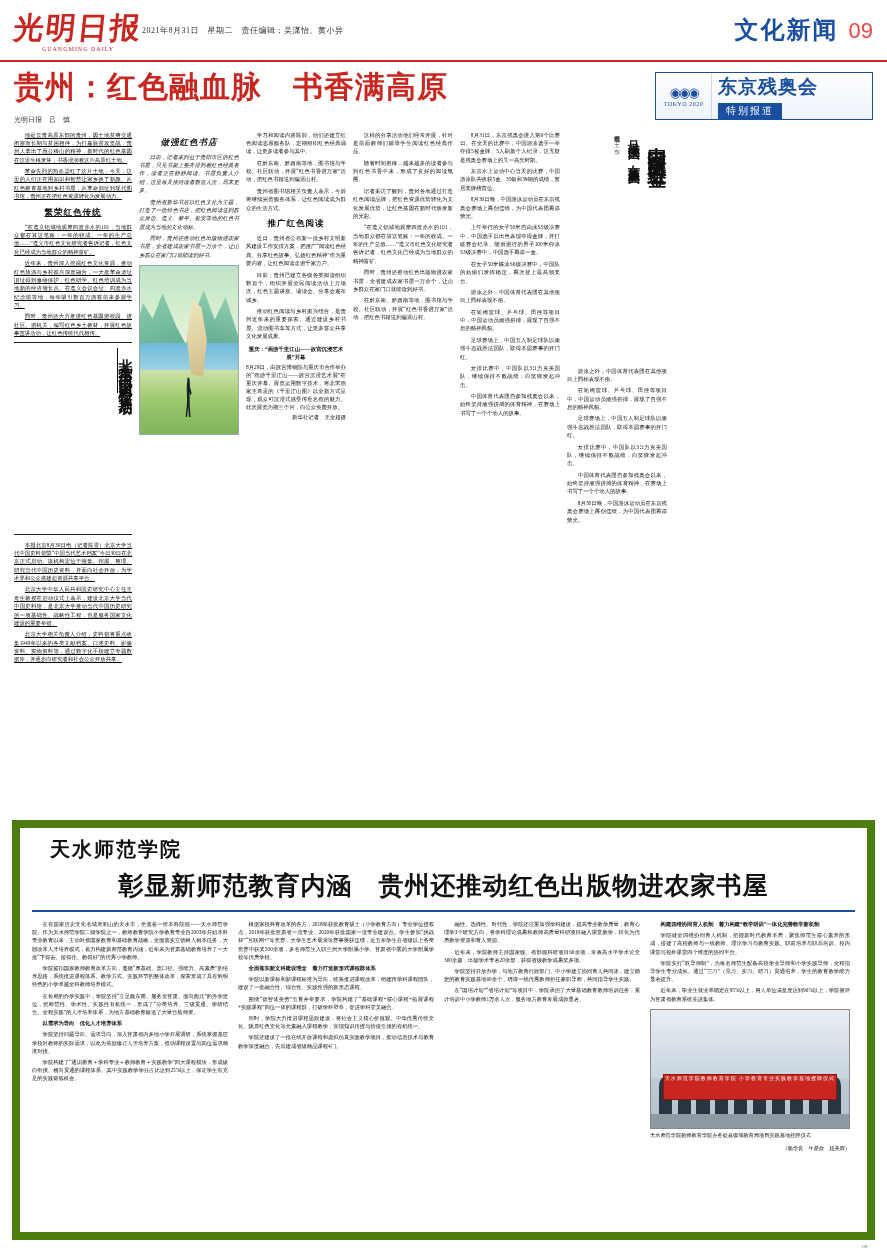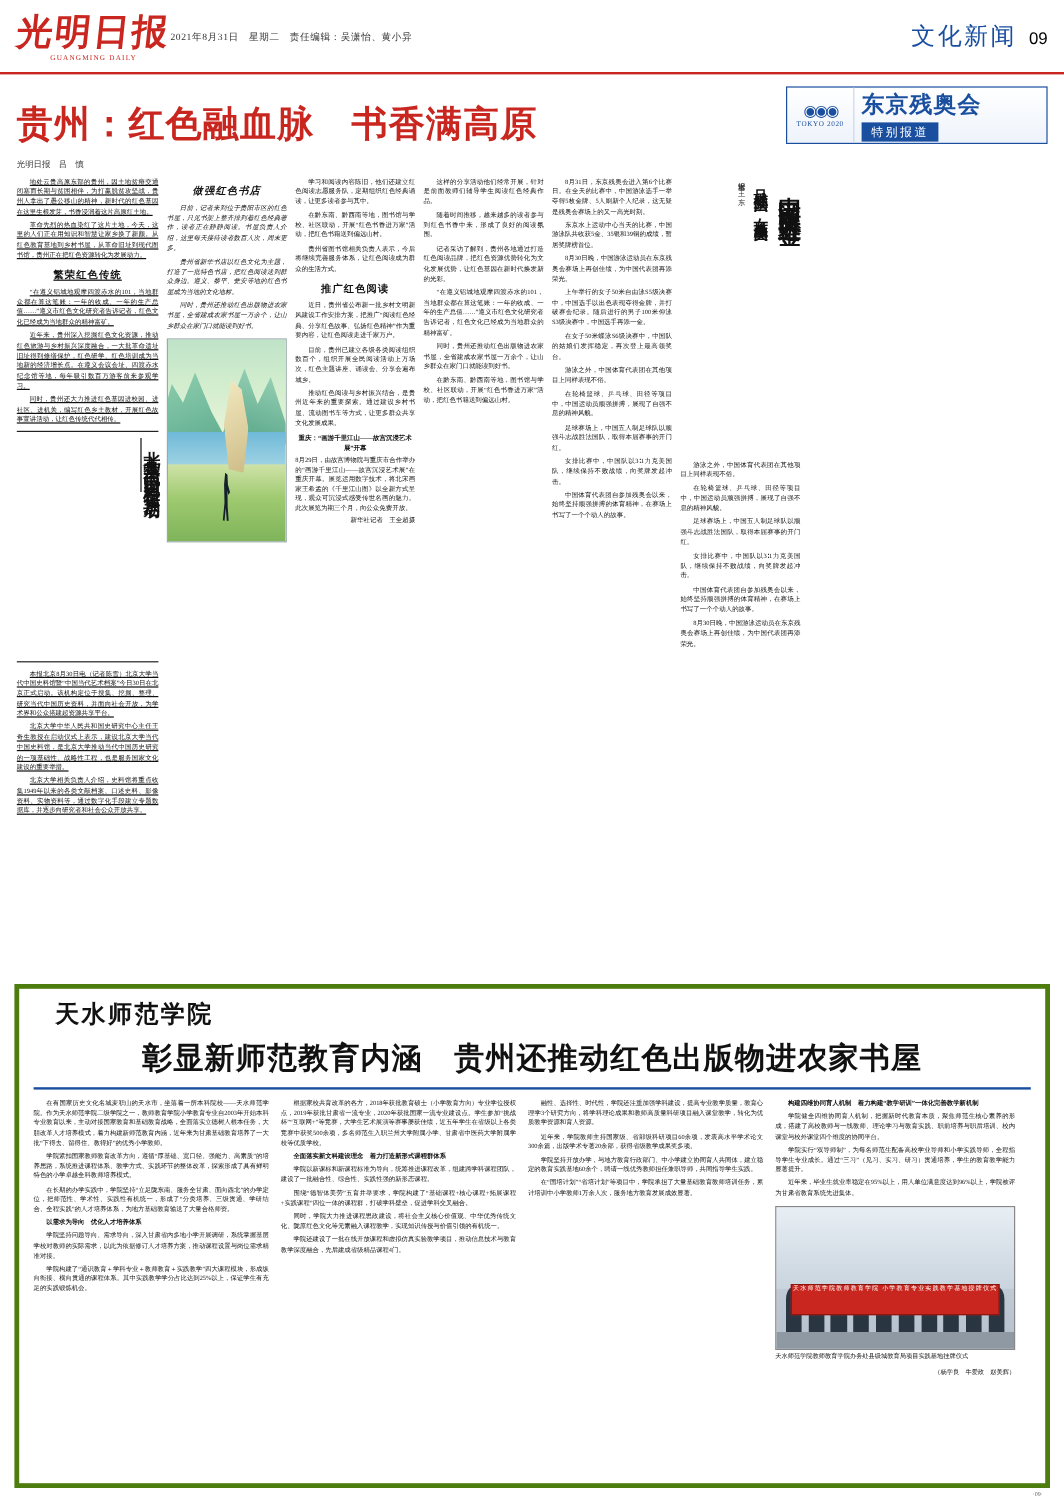--- a/index.html
+++ b/index.html
@@ -52,44 +52,43 @@
     font-size: 8px;
     color: #333;
     letter-spacing: 0.5px;
   }
   .mast-right {
     display: flex;
     align-items: baseline;
     gap: 10px;
   }
   .section-title {
-    font-weight: normal;
-    font-size: 20px;
+    font-weight: bold;
+    font-size: 24px;
     color: #1a4fa0;
     letter-spacing: 2px;
   }
   .page-num {
-    font-size: 14px;
-    color: #000000;
+    font-size: 22px;
+    color: #ef4444;
     font-family: "Liberation Sans", sans-serif;
   }
 
   
   .headline-row {
     display: flex;
     align-items: flex-start;
     padding: 8px 14px 0 14px;
   }
   .headline-main { flex: 1; }
   .headline {
     font-size: 30px;
     font-weight: bold;
     letter-spacing: 1px;
     line-height: 1.15;
-    margin-top: 17px;
   }
   .headline .red { color: #c8261f; }
   .byline {
     font-size: 7px;
     color: #333;
     margin-top: 10px;
   }
 
   .paralympic-badge {
     width: 218px;
@@ -259,21 +258,21 @@
   .caption .cap-title { font-weight: bold; display:block; text-align:center; margin-bottom:2px;}
   .caption .cap-credit { display:block; text-align:right; margin-top:2px; }
 
   
   .adbox {
     position: absolute;
     left: 12px;
     top: 820px;
     width: 863px;
     height: 420px;
-    border: 4px solid #4d7c0f;
+    border: 8px solid #4d7c0f;
     padding: 8px 12px;
     background: #fff;
   }
   .ad-org {
     font-size: 20px;
     font-weight: bold;
     letter-spacing: 2px;
     margin-left: 18px;
   }
   .ad-title {

